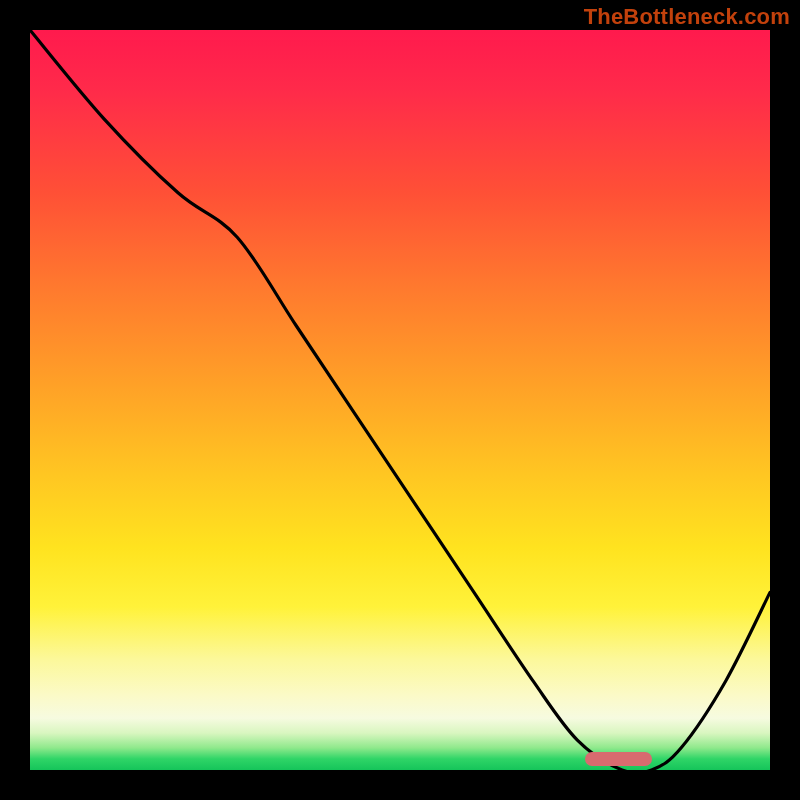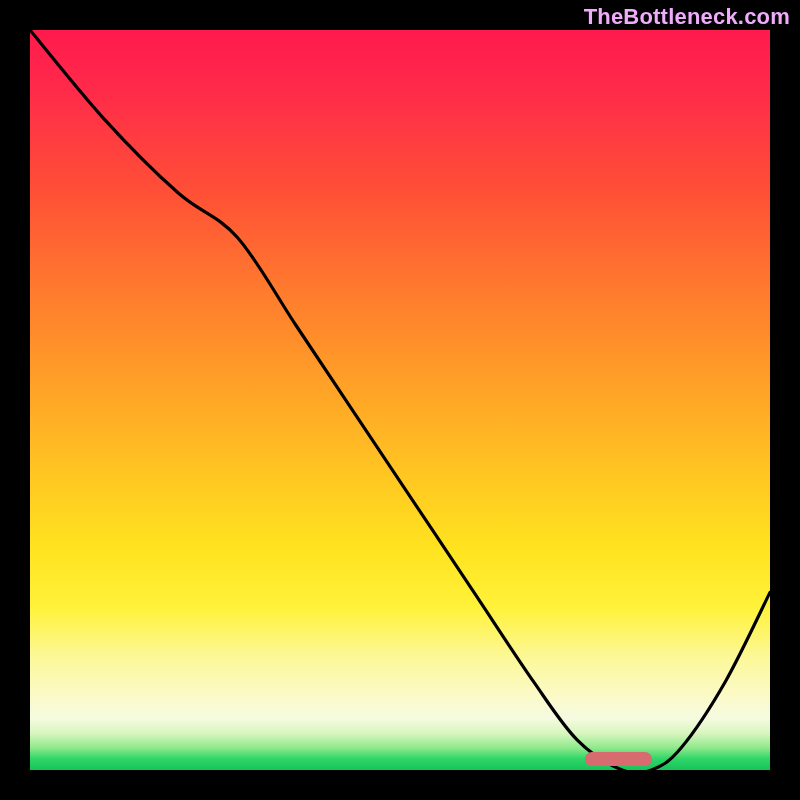--- a/index.html
+++ b/index.html
@@ -14,21 +14,21 @@
   .frame {
     position: relative;
     width: 800px;
     height: 800px;
     background: #000;
   }
   .watermark {
     position: absolute;
     top: 4px;
     right: 10px;
-    color: #f0abfc;
+    color: #c2410c;
     font-size: 22px;
     font-weight: 600;
     letter-spacing: 0.2px;
     user-select: none;
   }
   .plot-area {
     position: absolute;
     left: 30px;
     top: 30px;
     width: 740px;

